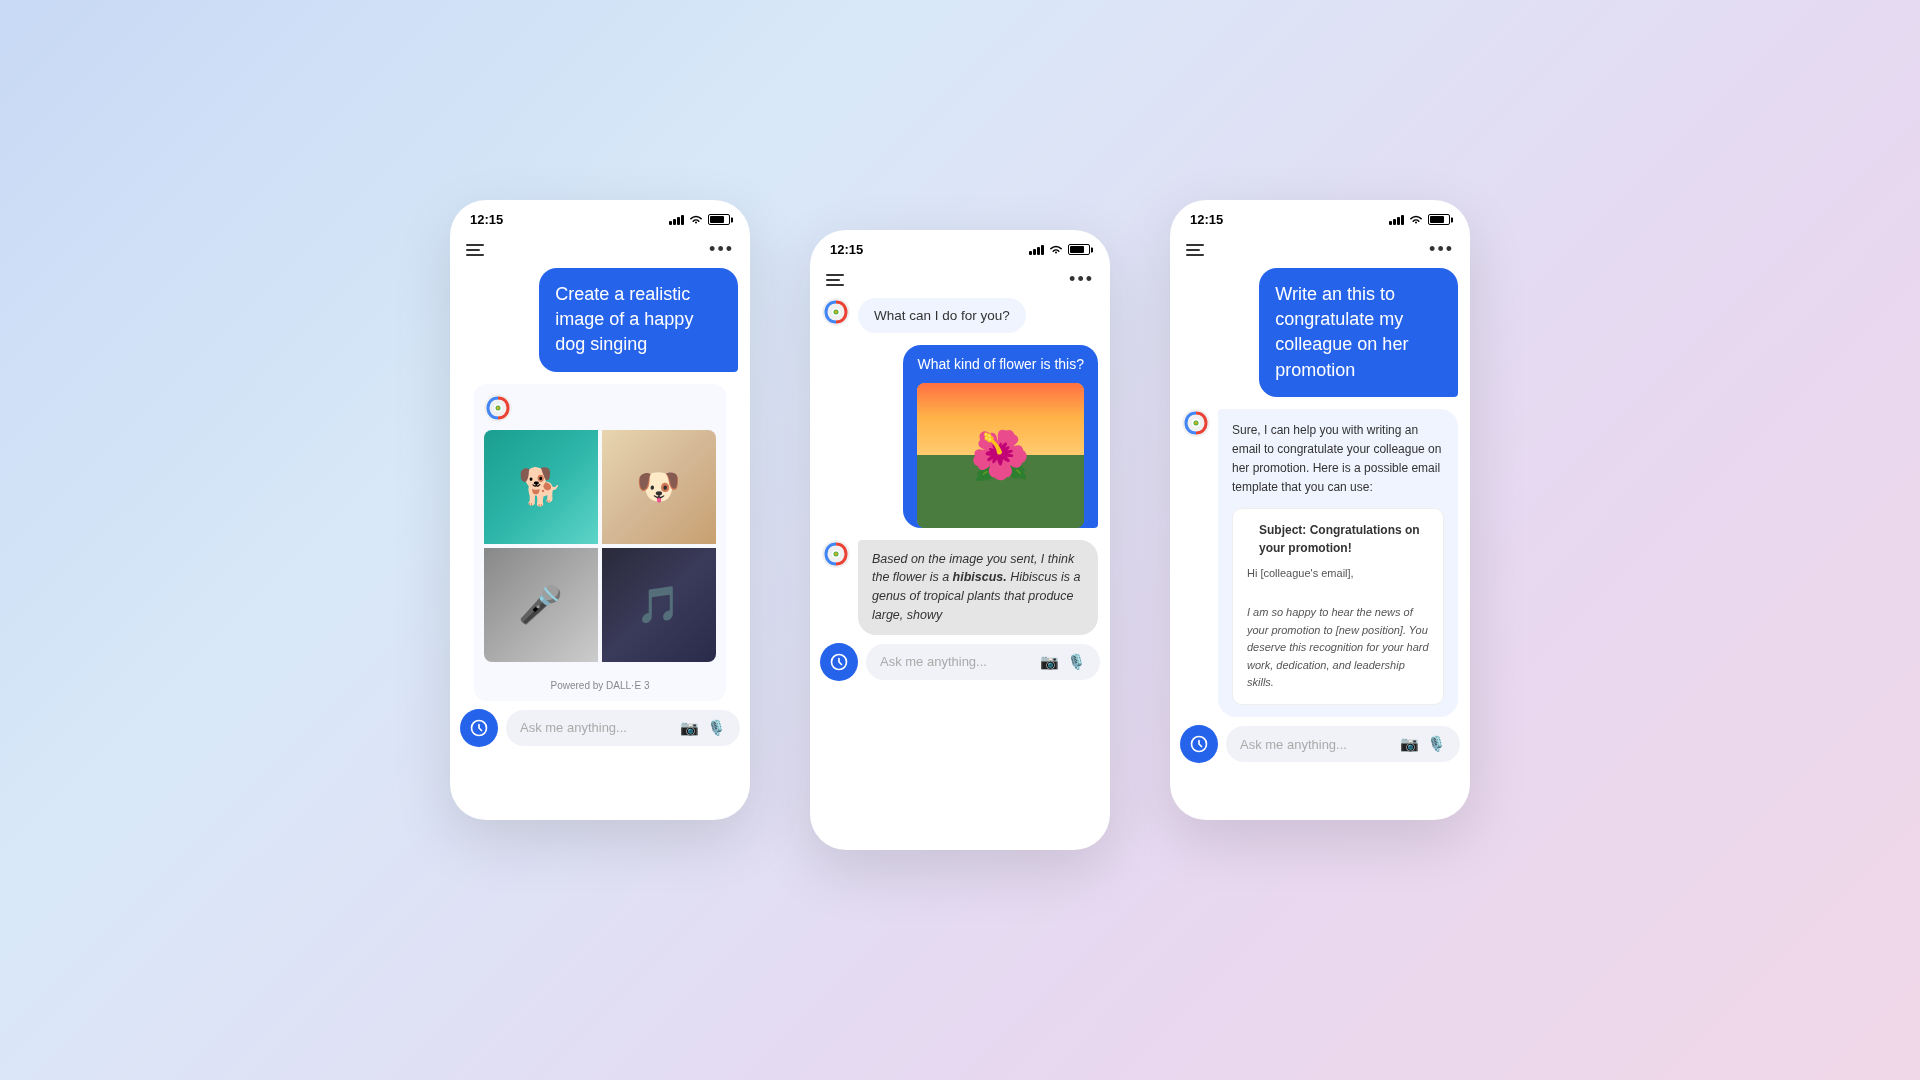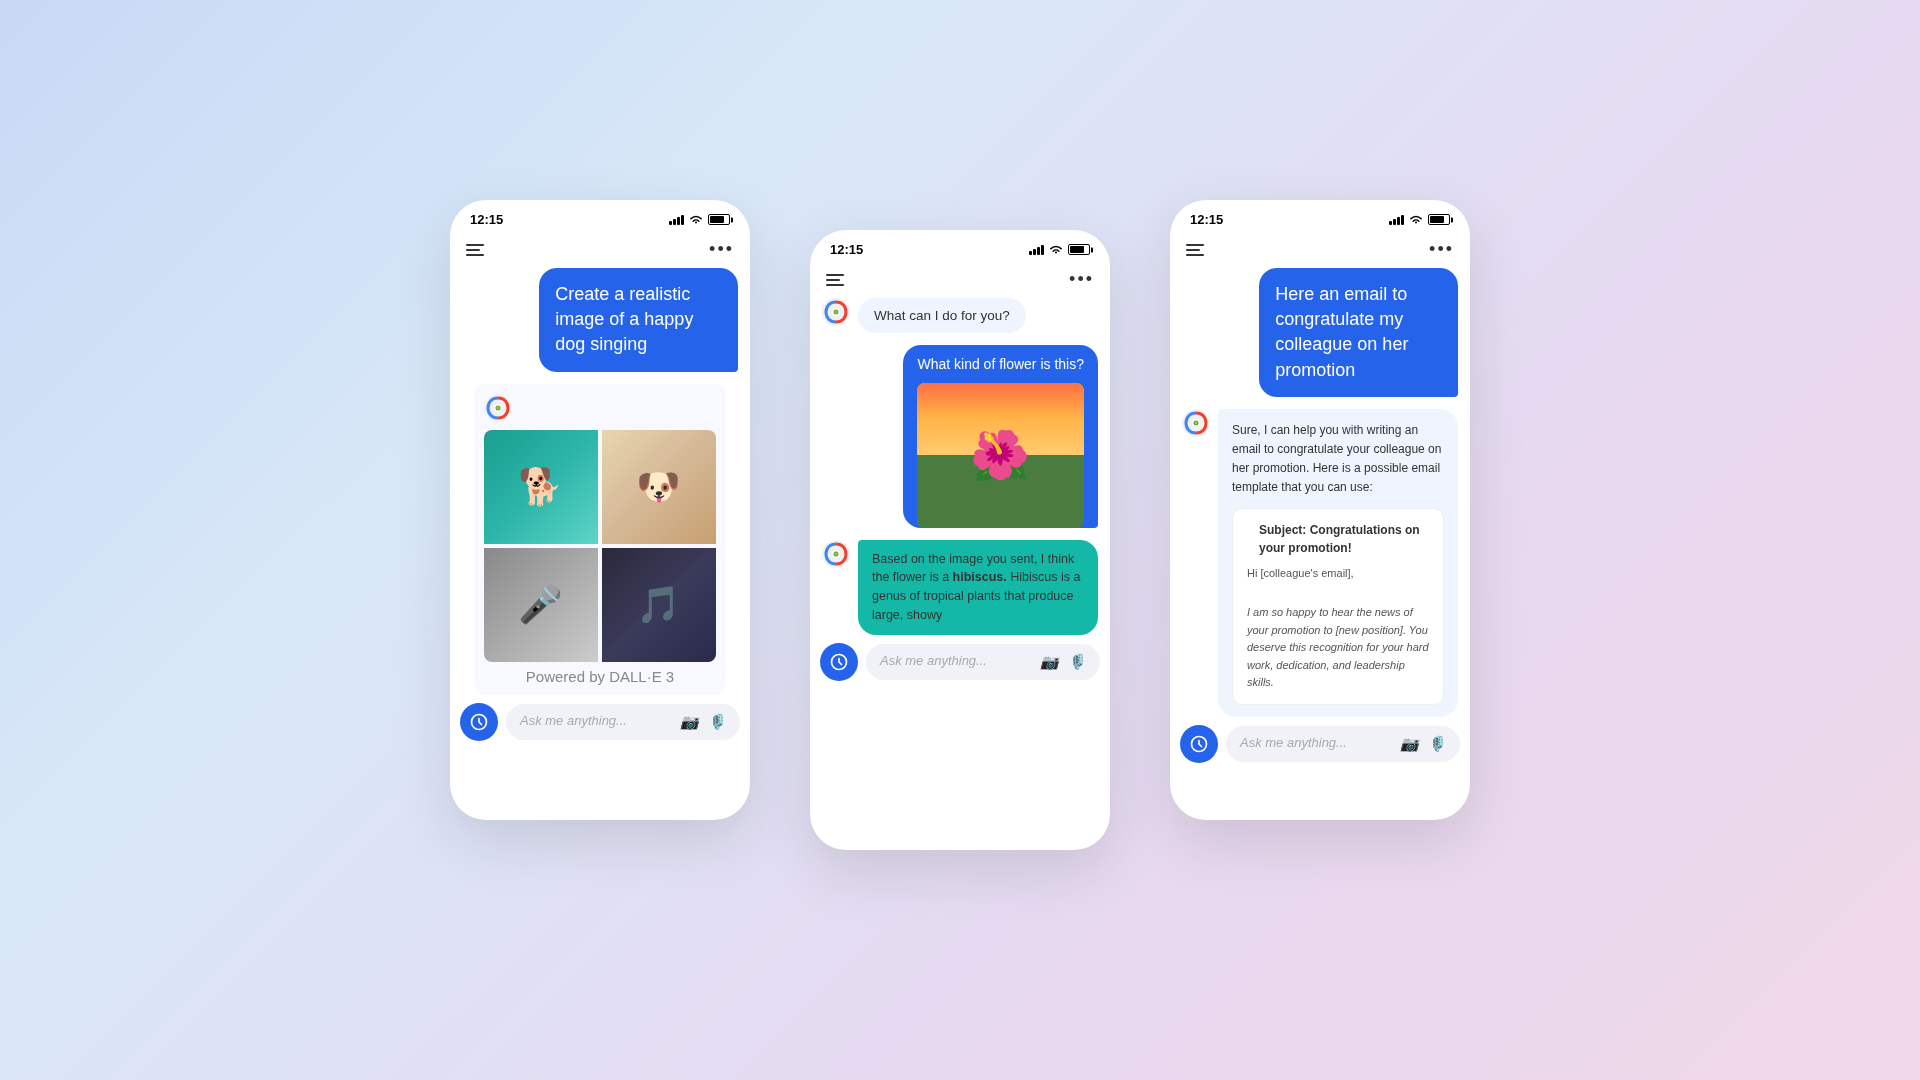--- a/index.html
+++ b/index.html
@@ -196,23 +196,23 @@
       display: flex; align-items: center; justify-content: center;
     }
     .dog-img-4 {
       background: linear-gradient(135deg, #2a2a3a 0%, #3a3a5a 50%, #2a2a4a 100%);
       width: 100%; height: 100%;
       display: flex; align-items: center; justify-content: center;
     }
 
     .powered-text {
       text-align: center;
-      font-size: 15px;
+      font-size: 10px;
       color: #888;
-      margin-top: 6px;
+      margin-top: 18px;
     }
 
     
     .input-bar-wrapper {
       padding: 8px 10px 14px;
       display: flex;
       align-items: center;
       gap: 8px;
     }
 
@@ -228,23 +228,23 @@
     .input-bar-btn svg {
       width: 20px; height: 20px;
     }
 
     .input-field {
       flex: 1;
       background: #f0f2f8;
       border-radius: 22px;
       padding: 9px 14px;
       display: flex;
+      align-items: center;
       justify-content: space-between;
       gap: 11px;
-      font-style: italic;
     }
 
     .input-placeholder {
       font-size: 13px;
       color: #aaa;
       flex: 1;
     }
 
     .input-icons {
       display: flex; gap: 8px; align-items: center;
@@ -329,26 +329,27 @@
       font-size: 13.5px;
       color: #333;
       display: inline-flex;
       align-items: center;
       gap: 8px;
       text-align: right;
     }
 
     
     .hibiscus-bubble {
-      background: #14b8a6;
+      background: #e5e5e5;
       border-radius: 4px 18px 18px 18px;
       padding: 10px 14px;
       font-size: 12.5px;
       line-height: 1.5;
       color: #333;
+      font-style: italic;
     }
 
     .hibiscus-bubble strong {
       font-weight: 700;
     }
 
     
     .right-ai-text {
       background: #f0f4ff;
       border-radius: 4px 18px 18px 18px;
@@ -584,21 +585,21 @@
     <div class="hamburger-icon">
       <span></span>
         <span></span>
         <span></span>
     </div>
     <div class="dots-icon">•••</div>
   </div>
 
   <div class="chat-area">
 
-    <div class="user-bubble">Here an email to congratulate my colleague on her promotion</div>
+    <div class="user-bubble">Write an this to congratulate my colleague on her promotion</div>
 
     <div class="ai-bubble">
       <div class="copilot-icon">
         <svg viewBox="0 0 28 28" xmlns="http://www.w3.org/2000/svg">
           <circle cx="14" cy="14" r="14" fill="#f0f0f0"></circle>
           <path d="M14 4 C8 4, 4 8, 4 14 C4 20, 8 24, 14 24" stroke="#4285f4" stroke-width="3" fill="none"></path>
           <path d="M14 4 C20 4, 24 8, 24 14 C24 20, 20 24, 14 24" stroke="#ea4335" stroke-width="3" fill="none"></path>
           <circle cx="14" cy="14" r="4" fill="white"></circle>
           <circle cx="14" cy="14" r="2.5" fill="url(#cg4)"></circle>
           <defs>

